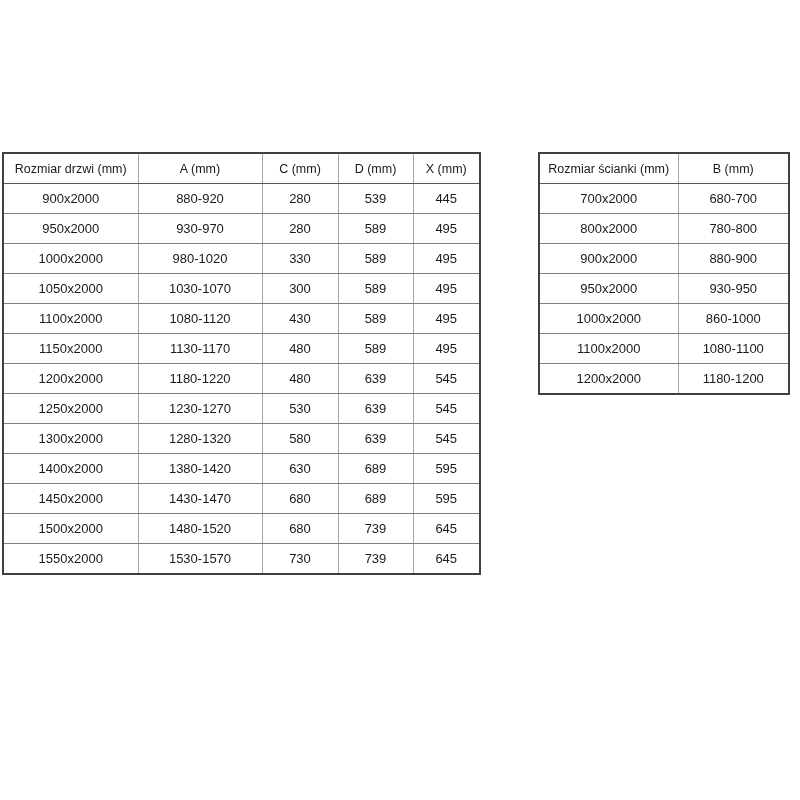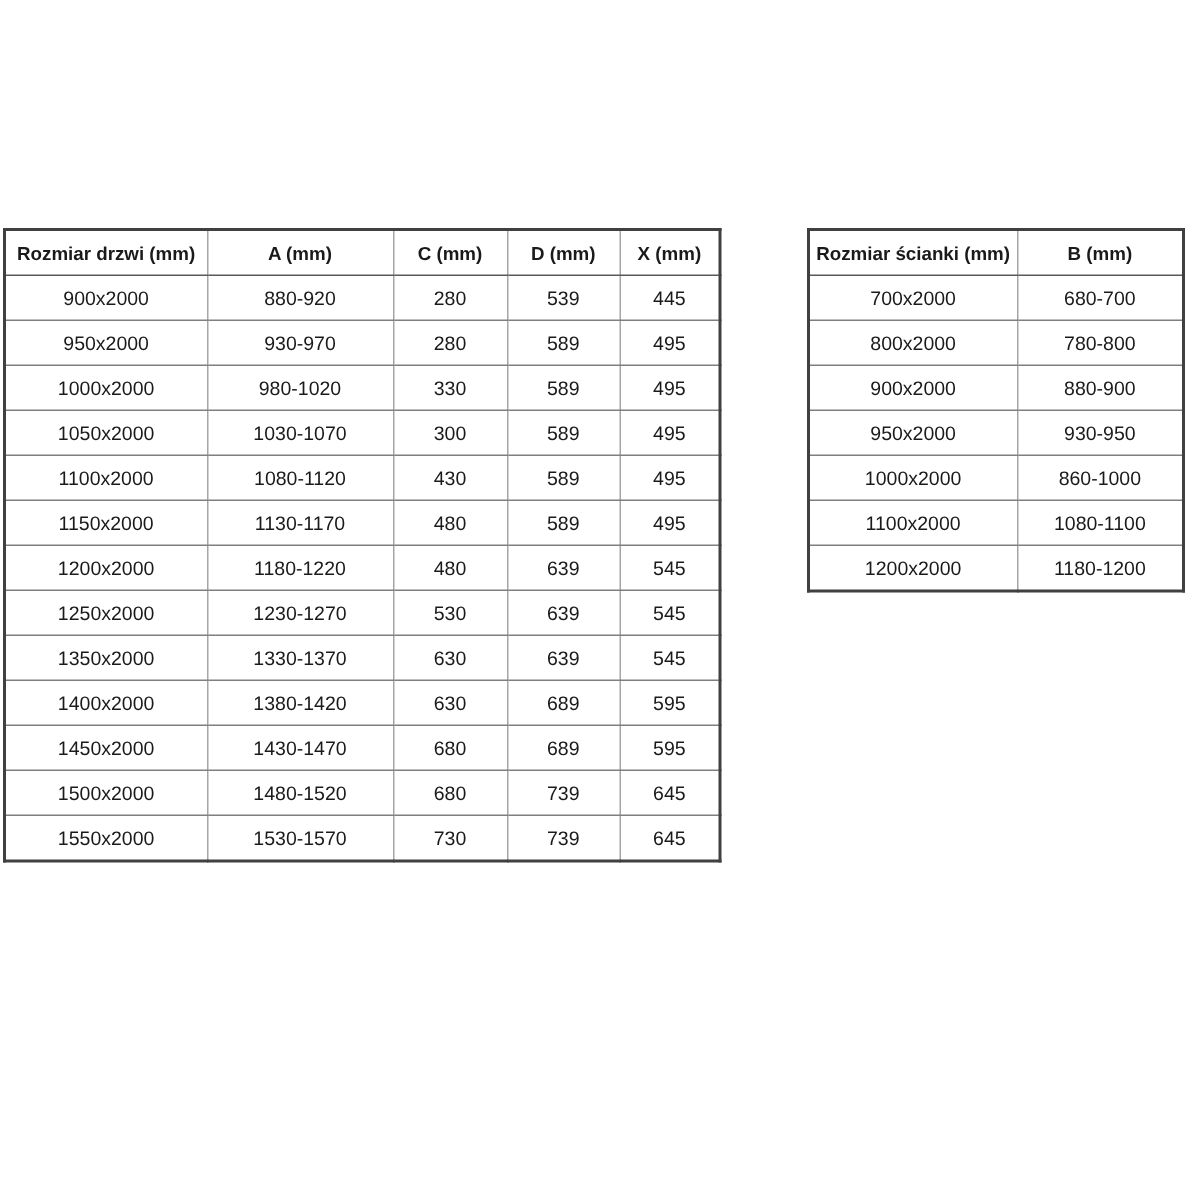--- a/index.html
+++ b/index.html
@@ -37,21 +37,21 @@
     border-right:  1px solid #a6a6a6;
     height: 29px;
     padding: 0 2px;
     text-align: center;
     vertical-align: middle;
     font-size: 13px;
     white-space: nowrap;
     overflow: hidden;
   }
   .dims-table th {
-    font-weight: bold;
+    font-weight: normal;
     font-size: 12.5px;
     border-bottom: 1px solid #595959;
     margin-left: 13px;
   }
   
   col.lc1 { width: 135px; }
   col.lc2 { width: 124px; }
   col.lc3 { width: 76px; }
   col.lc4 { width: 75px; }
   col.lc5 { width: 67px; }
@@ -132,23 +132,23 @@
           <td>545</td>
         </tr>
         <tr>
           <td>1250x2000</td>
           <td>1230-1270</td>
           <td>530</td>
           <td>639</td>
           <td>545</td>
         </tr>
         <tr>
-          <td>1350x2000</td>
-          <td>1330-1370</td>
-          <td>630</td>
+          <td>1300x2000</td>
+          <td>1280-1320</td>
+          <td>580</td>
           <td>639</td>
           <td>545</td>
         </tr>
         <tr>
           <td>1400x2000</td>
           <td>1380-1420</td>
           <td>630</td>
           <td>689</td>
           <td>595</td>
         </tr>

